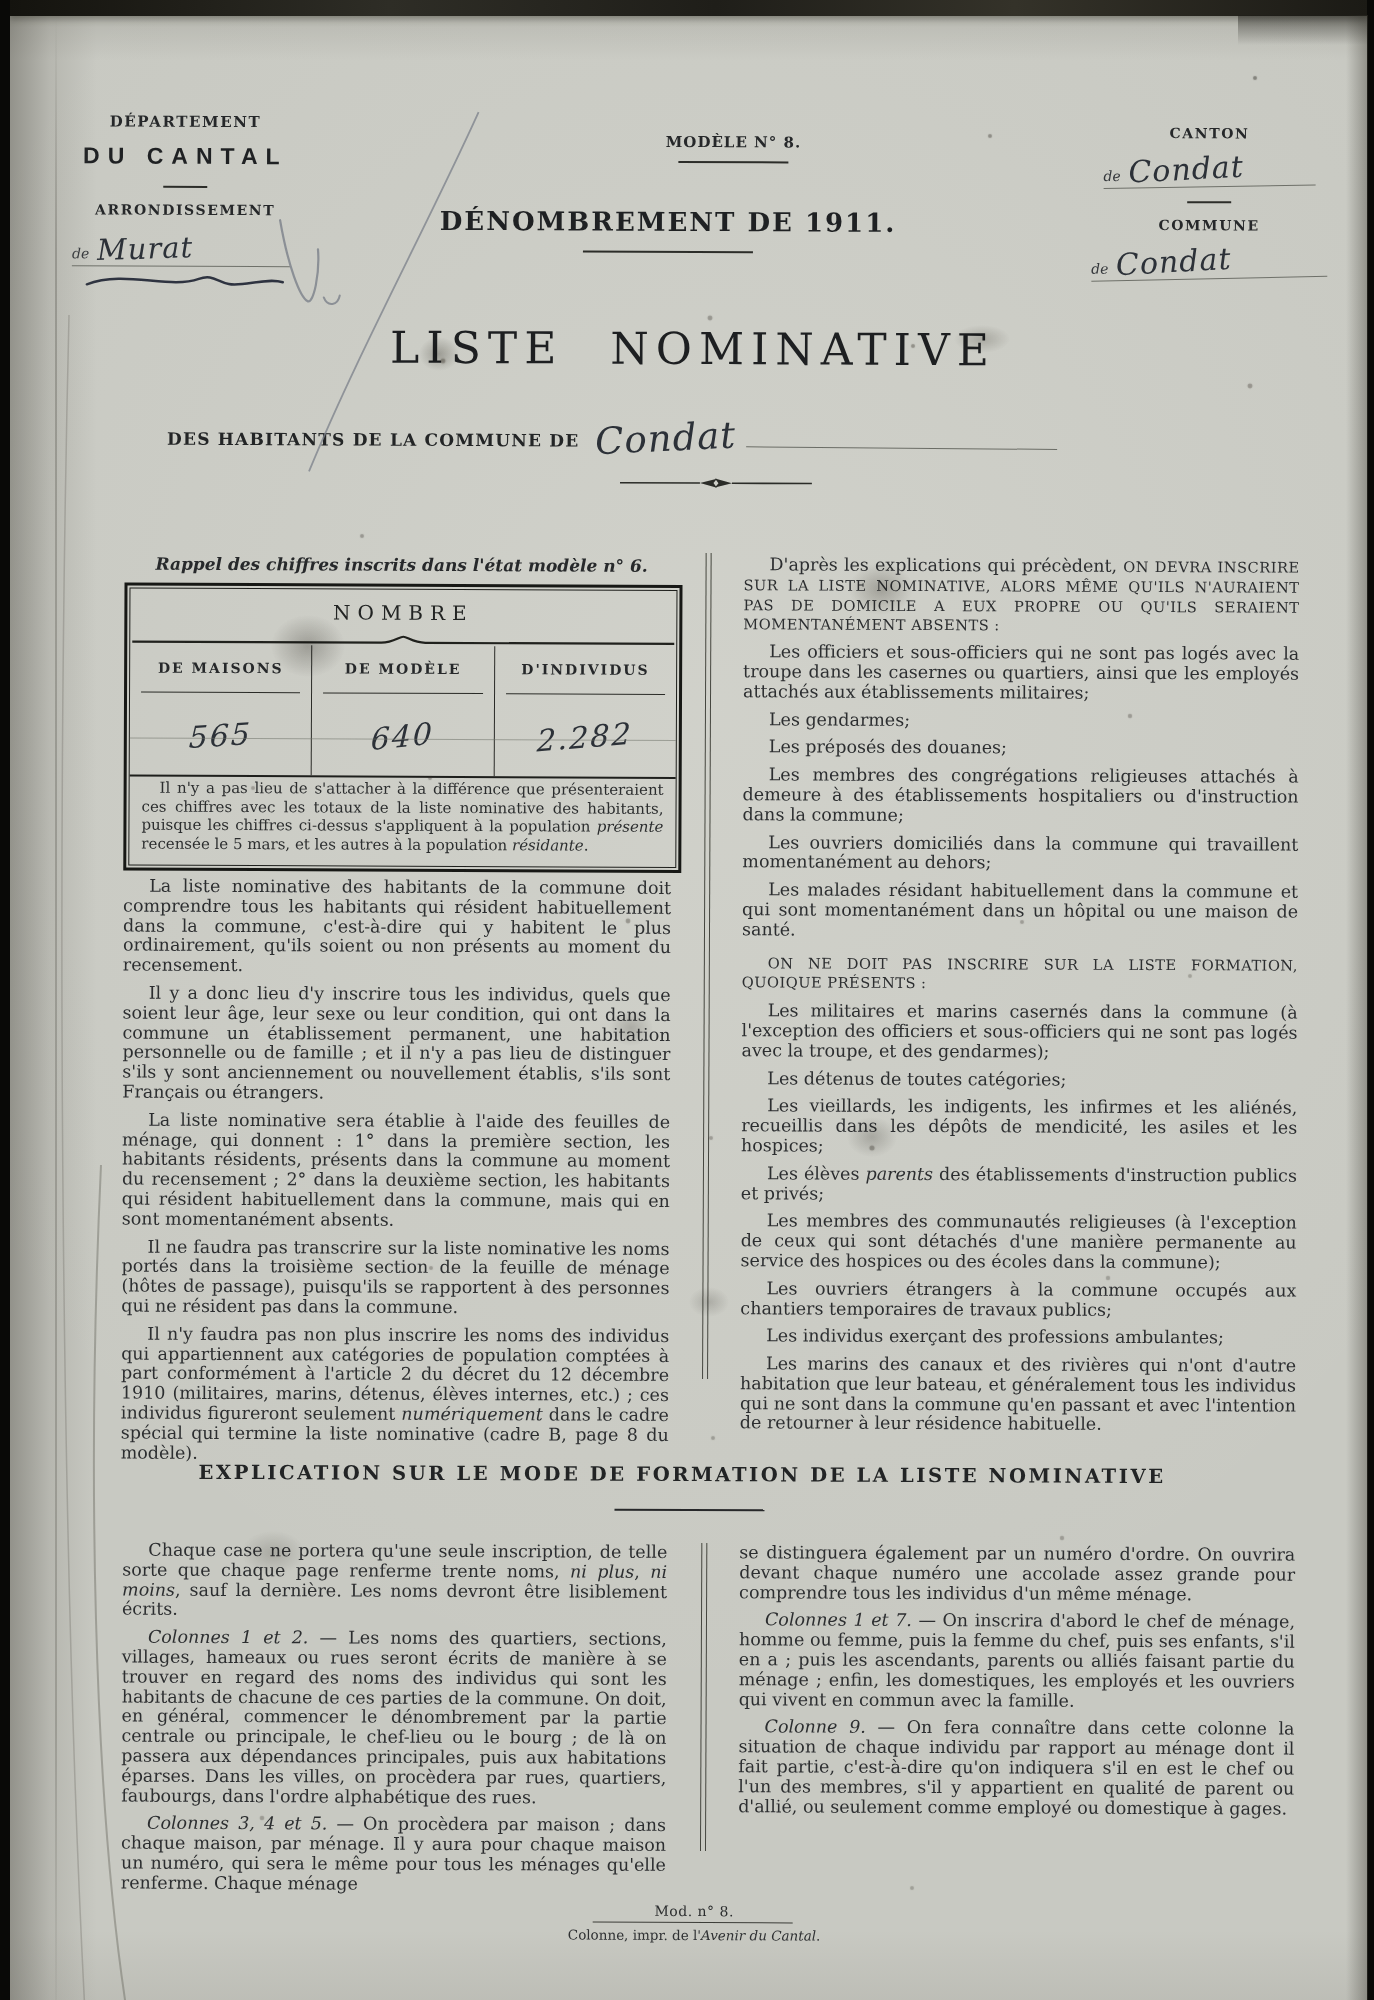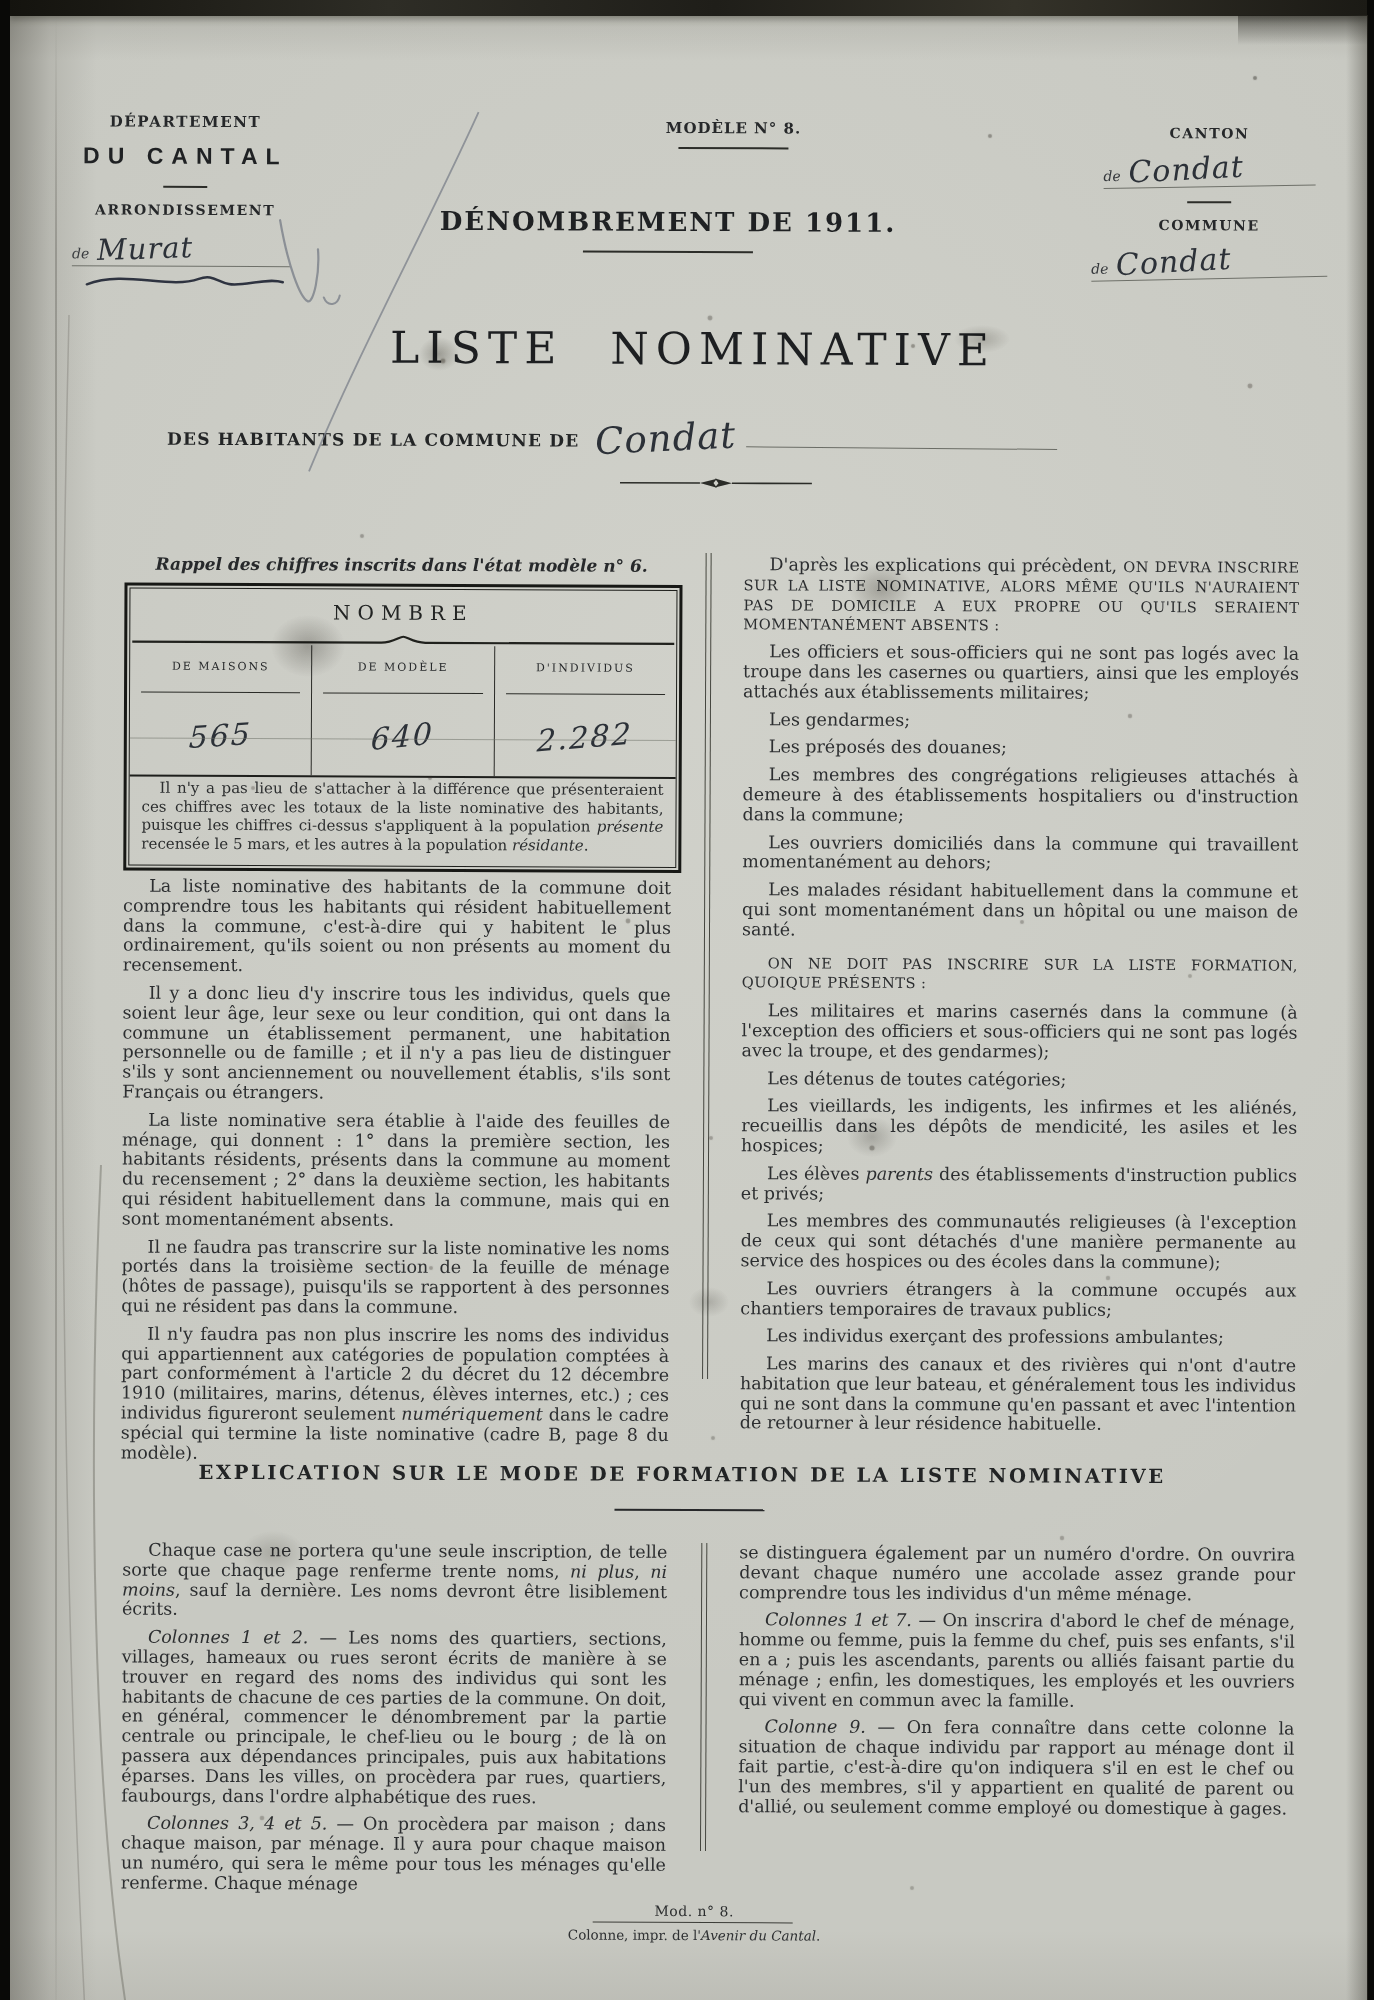--- a/index.html
+++ b/index.html
@@ -41,21 +41,21 @@
   .caption{font-style:italic;font-weight:bold;font-size:17px;text-align:center;color:#27292b;}
   
   .recap{border:3px solid #171815;}
   .recap-in{position:absolute;inset:2px;border:1px solid #1e1f1c;}
   .nombre{text-align:center;font-size:20px;letter-spacing:7px;padding-top:11px;color:#222423;}
   .brace{position:absolute;top:44px;left:0;width:100%;height:12px;}
   .cols{position:absolute;top:56px;left:0;right:0;bottom:88px;display:flex;border-bottom:2px solid #1e1f1c;}
   .cols::after{content:"";position:absolute;left:0;right:0;bottom:36px;height:1px;background:rgba(112,114,106,.55);}
   .col{flex:1;position:relative;}
   .col + .col{border-left:1px solid #2a2b27;}
-  .col-h{text-align:center;font-size:11px;letter-spacing:2px;padding-top:15px;color:#26282a;font-weight:normal;}
+  .col-h{text-align:center;font-size:14px;letter-spacing:2px;padding-top:15px;color:#26282a;font-weight:bold;}
   .col-h-rule{position:absolute;left:11px;right:11px;top:47px;height:1px;background:#2a2b27;}
   .col-v{position:absolute;top:50px;bottom:0;left:0;right:0;display:flex;align-items:center;justify-content:center;}
   .recap-foot{position:absolute;left:0;right:0;bottom:0;height:86px;margin:0;padding:8px 12px 0;font-size:15px;line-height:18.6px;text-align:justify;text-indent:18px;color:#2b2d2e;}
   
   .textcol p{font-size:17.5px;line-height:19.8px;text-align:justify;text-indent:26px;margin:0 0 8px;color:#2c2e30;}
   .textcol p.noindent{text-indent:0;}
   .sc{font-size:14.6px;letter-spacing:.5px;}
   .it{font-style:italic;}
   .sc-head{margin:13px 0 9px !important;}
   .vrule{position:absolute;width:4px;border-left:1.4px solid #45463f;border-right:1.4px solid #45463f;}
@@ -109,21 +109,21 @@
       <div class="lbl" style="margin-top:10px;">ARRONDISSEMENT</div>
       <div class="hw-row" style="width:218px;margin:14px 0 0 2px;">
         <span class="prefix">de</span>
         <span class="hw md">Murat</span>
       </div>
       <svg class="flourish" width="205" height="18" viewBox="0 0 205 18">
         <path d="M4 12 C42 -3 86 17 116 6 C130 1 134 9 146 11 C160 14 184 4 200 9" fill="none" stroke="#2e3340" stroke-width="2.4" stroke-linecap="round"></path>
       </svg>
     </div>
 
-    <div class="abs blk" style="left:640px;top:104px;width:170px;">
+    <div class="abs blk" style="left:640px;top:118px;width:170px;">
       <div class="modele-l">MODÈLE N° 8.</div>
       <div class="mini-rule" style="width:110px;"></div>
     </div>
     <div class="abs blk" style="left:430px;top:192px;width:460px;">
       <div class="denombr-v">DÉNOMBREMENT DE 1911.</div>
       <div class="mini-rule" style="width:170px;margin-top:14px;"></div>
     </div>
 
     <div class="abs blk" style="left:1066px;top:108px;width:270px;">
       <div class="lbl">CANTON</div>

